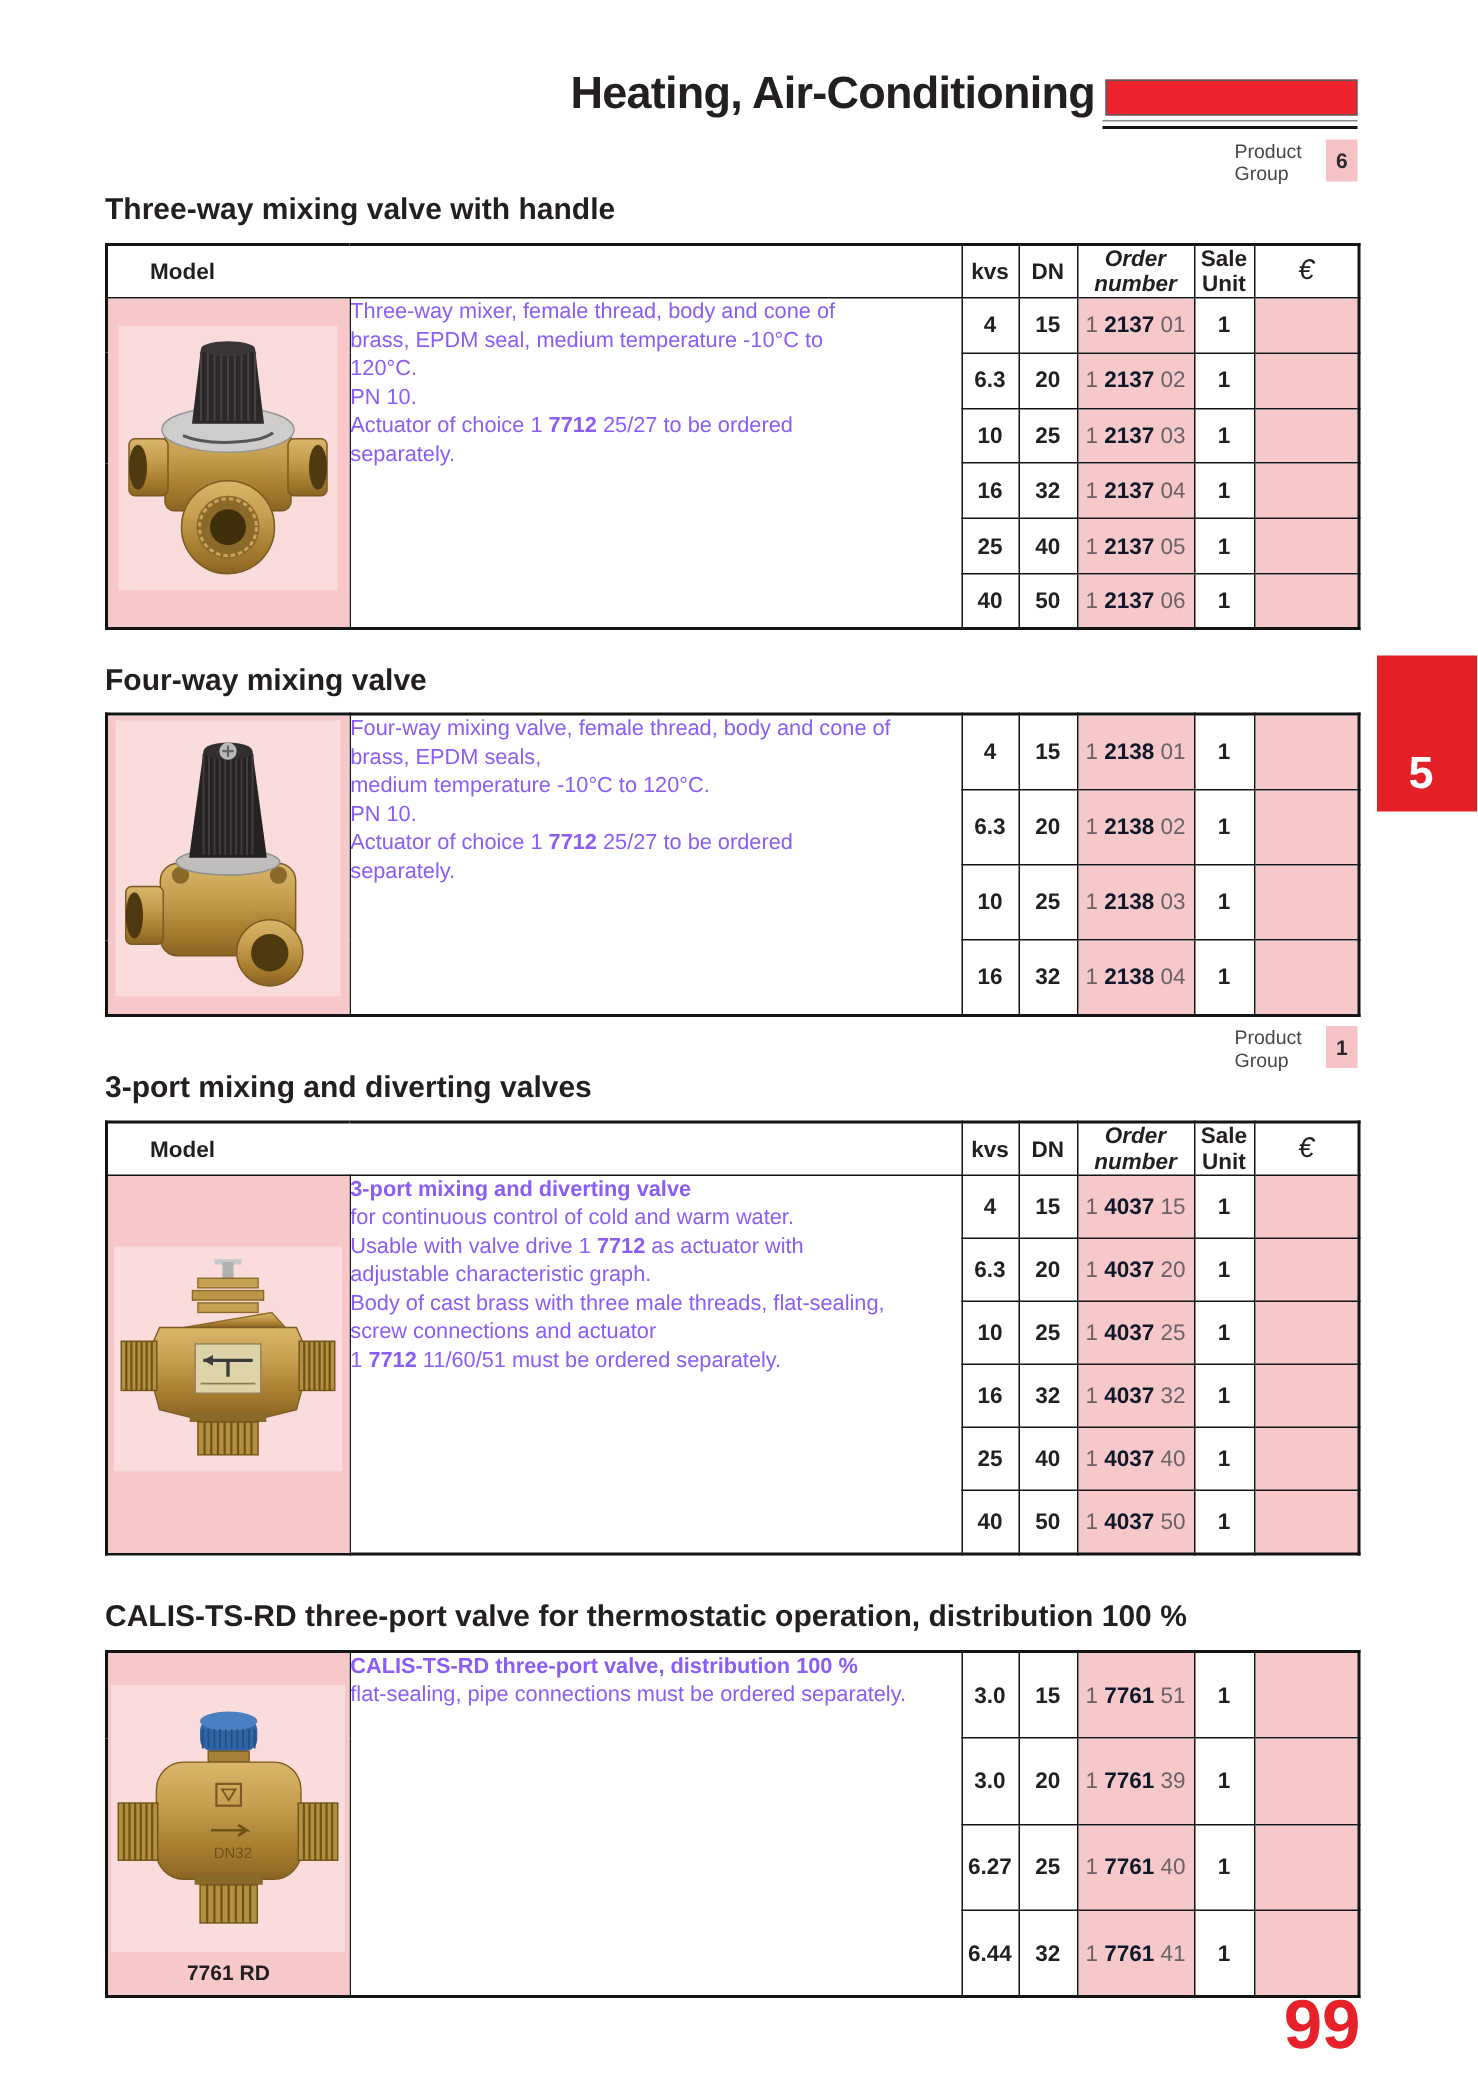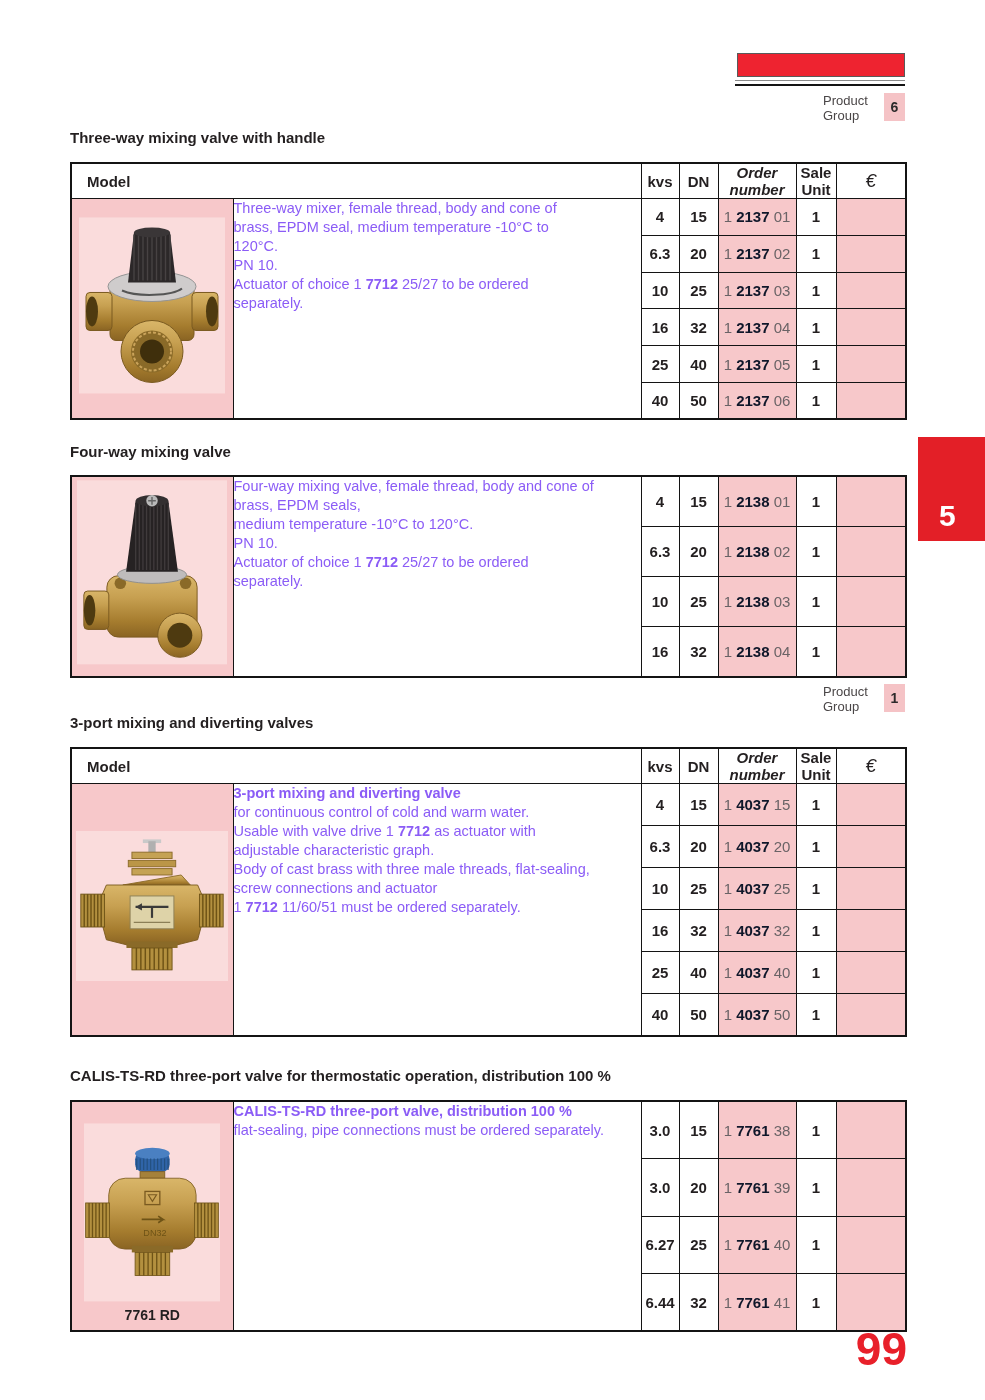--- a/index.html
+++ b/index.html
@@ -15,27 +15,27 @@
           border-top:1px solid #8a8a8a;border-bottom:2px solid #141414;}
 
   
   .pg-note{position:absolute;right:80px;display:flex;align-items:flex-start;gap:7px;}
   .pg-label{width:54px;font-size:13px;line-height:15px;color:#4a4647;}
   .pg-box{width:21px;height:28px;background:#f5c3c6;display:flex;align-items:center;justify-content:center;
           font-size:14px;font-weight:bold;color:#2d2a2b;}
   .pg-top{top:93px;}
 
   
-  .sec-title{position:absolute;left:70px;margin:0;font-size:15px;font-weight:bold;white-space:nowrap;}
+  .sec-title{position:absolute;left:70px;margin:0;font-size:20px;font-weight:bold;white-space:nowrap;}
 
   table.ptable{position:absolute;left:70px;width:835px;table-layout:fixed;
                border-collapse:collapse;border:2px solid #141414;}
   .ptable th,.ptable td{border:1px solid #141414;padding:0;overflow:hidden;}
   .ptable th{font-size:15px;font-weight:bold;text-align:center;vertical-align:middle;background:#fff;}
-  .ptable th.model-h{text-align:left;padding-left:15px;}
+  .ptable th.model-h{text-align:left;padding-left:28px;}
   .ptable th.euro-h{font-size:19px;font-weight:normal;}
   .pinkbg{background:#f7c8ca;font-style:italic;}
   .photo-cell{background:#f7c8ca;position:relative;vertical-align:middle;}
   .photo-patch{position:absolute;left:50%;top:50%;transform:translate(-50%,-52%);
                background:#fadcdc;display:flex;align-items:center;justify-content:center;}
   .model-caption{position:absolute;left:0;right:0;bottom:7px;text-align:center;
                  font-size:14px;font-weight:bold;color:#231f20;}
   .desc-cell{background:#fff;vertical-align:top;padding:7px 10px;}
   .desc-line{font-size:14.5px;line-height:19px;color:#8b5cf6;}
   .desc-line b{font-weight:bold;}
@@ -50,20 +50,21 @@
         color:#fff;font-size:30px;font-weight:bold;display:flex;align-items:flex-end;
         padding:0 0 8px 21px;box-sizing:border-box;}
   .pageno{position:absolute;top:1326px;right:78px;font-size:46px;font-weight:bold;color:#e8202a;
           line-height:1;}
 </style>
 </head>
 <body>
 
 <div class="page">
 
+  <h1 class="main-title">Heating, Air-Conditioning</h1>
   <div class="redbar"></div>
   <div class="redbar-underline"></div>
 
   <div class="pg-note pg-top">
     <span class="pg-label">Product Group</span>
     <span class="pg-box">6</span>
   </div>
 
   <div id="sections">
       <h2 class="sec-title" style="top: 129px;">Three-way mixing valve with handle</h2>
@@ -399,21 +400,21 @@
           <col style="width: 408px;">
           <col style="width: 38px;">
           <col style="width: 39px;">
           <col style="width: 78px;">
           <col style="width: 40px;">
           <col style="width: 70px;">
         </colgroup>
         <tbody>
           <tr style="height: 57.5px;">
             <td class="photo-cell" rowspan="4">
-              <div class="photo-patch" style="width: 136px; height: 178px;">
+              <div class="photo-patch" style="width: 156px; height: 178px;">
                 <svg width="150" height="172" viewBox="0 0 165 175">
                   <defs>
                     <linearGradient id="b4" x1="0" y1="0" x2="0" y2="1">
     <stop offset="0" stop-color="#d9b669"></stop>
                       <stop offset="0.35" stop-color="#c7a051"></stop>
     <stop offset="0.75" stop-color="#a57c2e"></stop>
                       <stop offset="1" stop-color="#8a6423"></stop>
   </linearGradient>
                   </defs>
                   <rect x="62" y="14" width="42" height="24" rx="9" fill="#2f64a8"></rect>
@@ -460,21 +461,21 @@
                 </svg>
               </div>
               <div class="model-caption">7761 RD</div>
             </td>
             <td class="desc-cell" rowspan="4">
               <div class="desc-line"><b>CALIS-TS-RD three-port valve, distribution 100 %</b></div>
               <div class="desc-line"><span>flat-sealing, pipe connections must be ordered separately.</span></div>
             </td>
             <td class="num-cell">3.0</td>
             <td class="num-cell">15</td>
-            <td class="order-cell"><span class="op">1</span> <span class="om">7761</span> <span class="os">38</span></td>
+            <td class="order-cell"><span class="op">1</span> <span class="om">7761</span> <span class="os">51</span></td>
             <td class="num-cell">1</td>
             <td class="price-cell"></td>
           </tr>
           <tr style="height: 57.5px;">
             <td class="num-cell">3.0</td>
             <td class="num-cell">20</td>
             <td class="order-cell"><span class="op">1</span> <span class="om">7761</span> <span class="os">39</span></td>
             <td class="num-cell">1</td>
             <td class="price-cell"></td>
           </tr>

